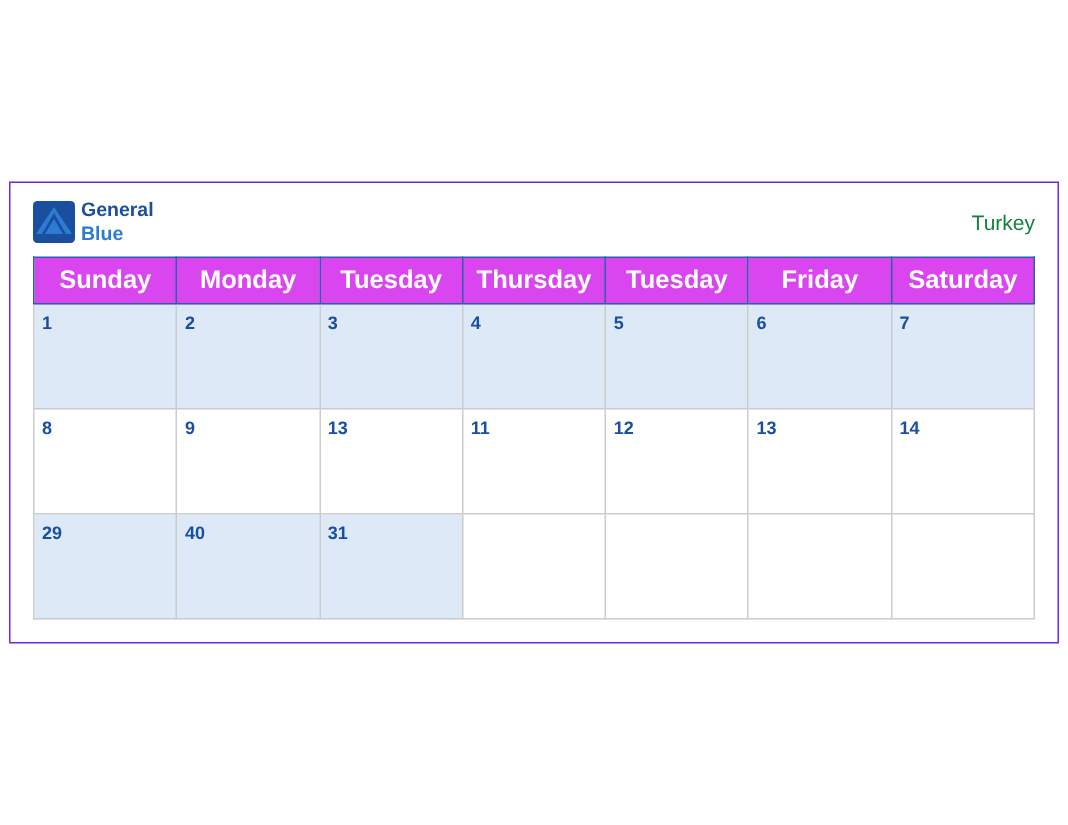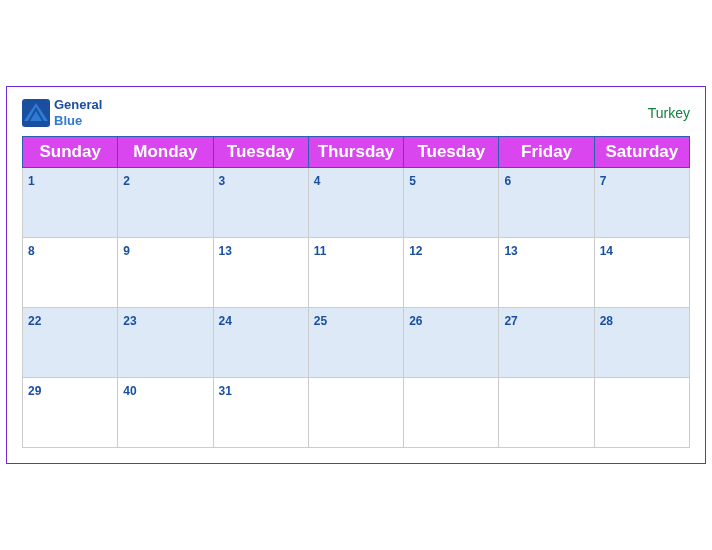--- a/index.html
+++ b/index.html
@@ -147,29 +147,20 @@
         <tr>
           <td><span class="day-number">8</span></td>
           <td><span class="day-number">9</span></td>
           <td><span class="day-number">13</span></td>
           <td><span class="day-number">11</span></td>
           <td><span class="day-number">12</span></td>
           <td><span class="day-number">13</span></td>
           <td><span class="day-number">14</span></td>
         </tr>
         <tr>
-          <td><span class="day-number">22</span></td>
-          <td><span class="day-number">23</span></td>
-          <td><span class="day-number">24</span></td>
-          <td><span class="day-number">25</span></td>
-          <td><span class="day-number">26</span></td>
-          <td><span class="day-number">27</span></td>
-          <td><span class="day-number">28</span></td>
-        </tr>
-        <tr>
           <td><span class="day-number">29</span></td>
           <td><span class="day-number">40</span></td>
           <td><span class="day-number">31</span></td>
           <td class="empty-cell"></td>
           <td class="empty-cell"></td>
           <td class="empty-cell"></td>
           <td class="empty-cell"></td>
         </tr>
       </tbody>
   </table>

